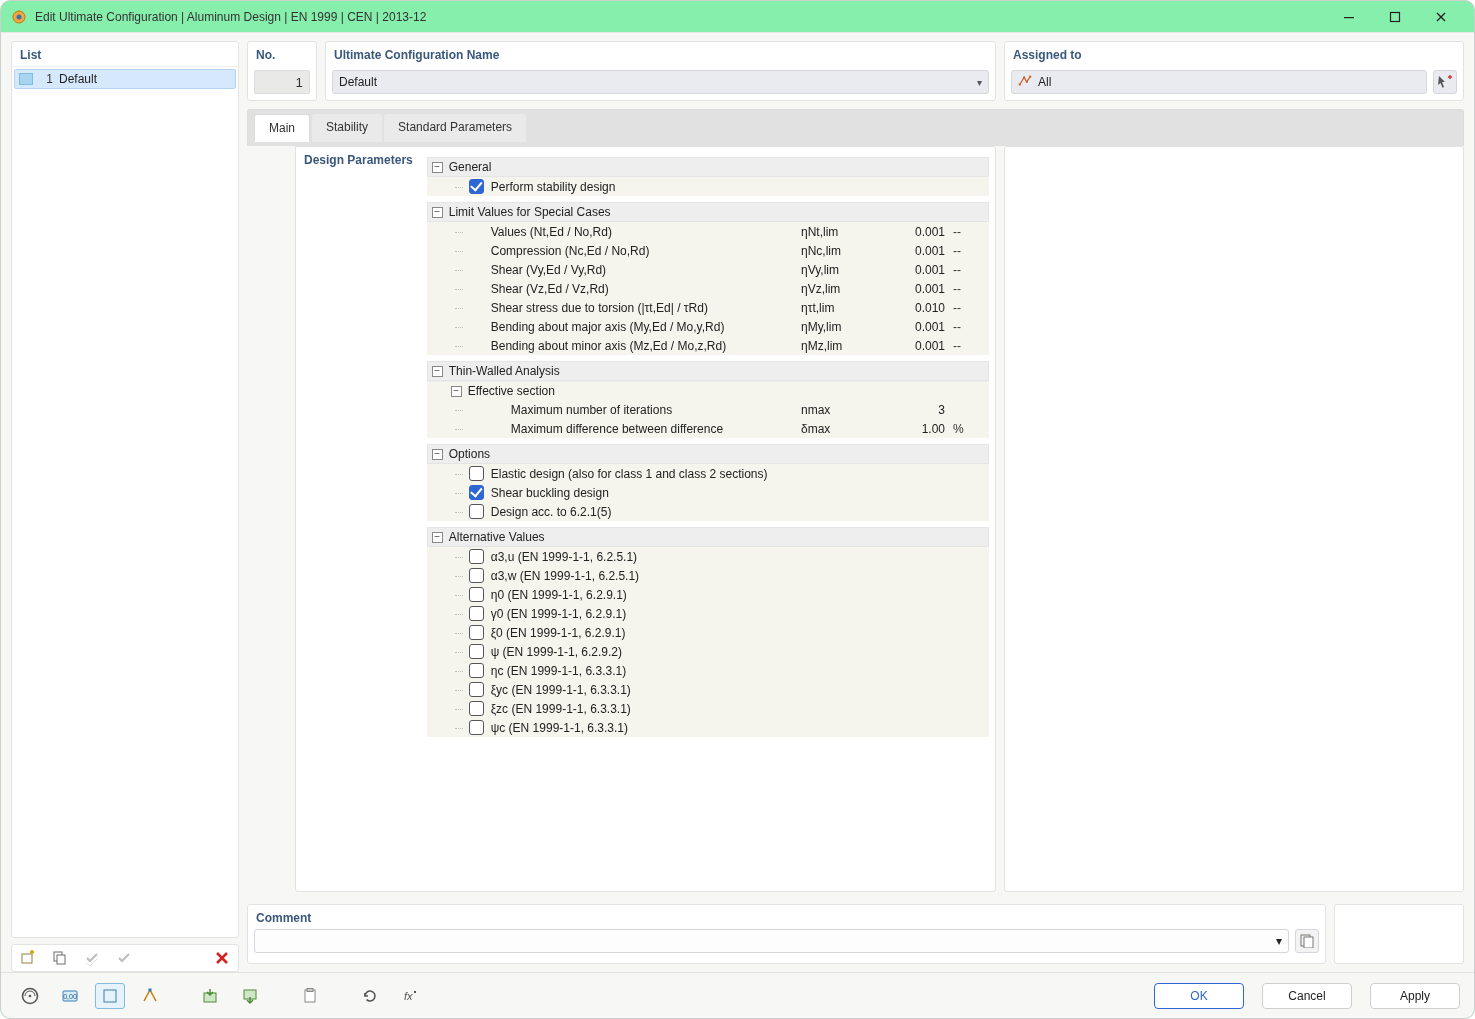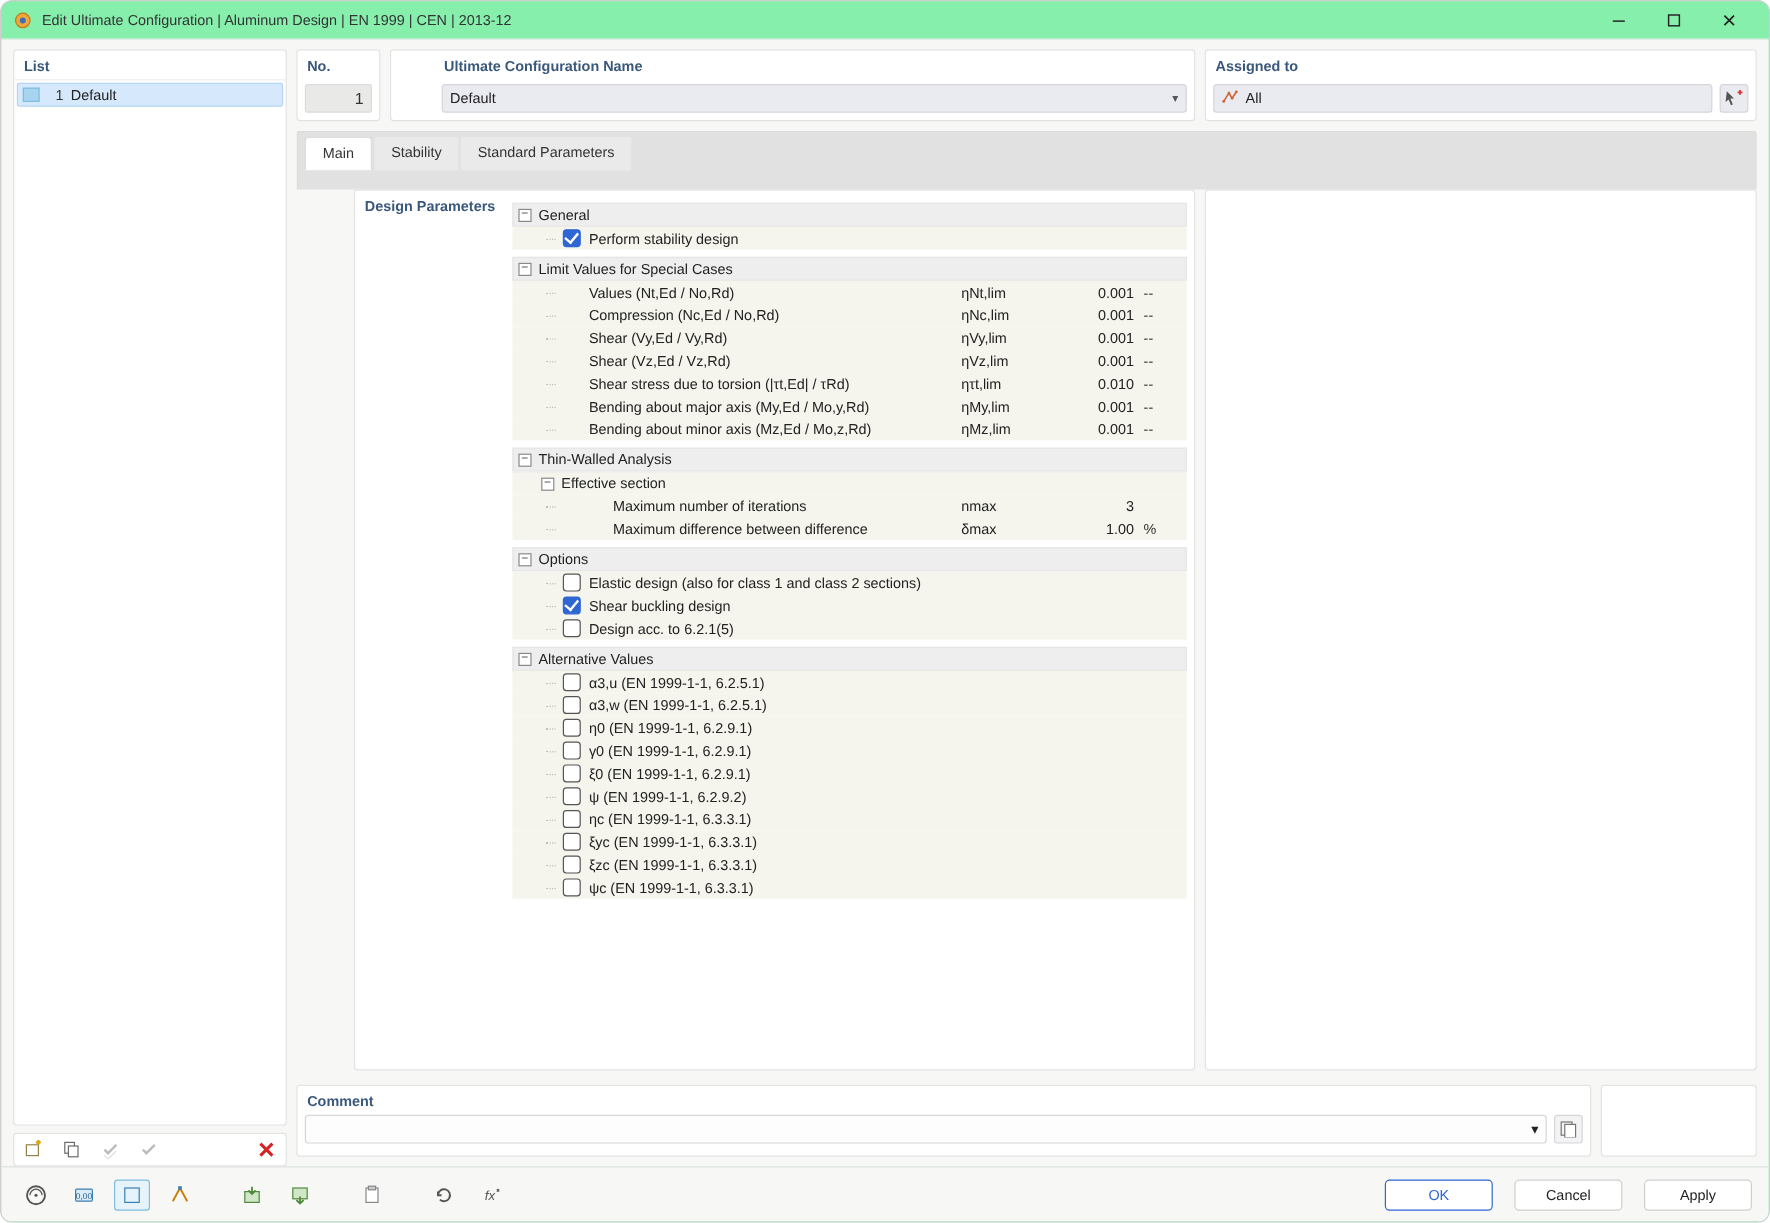--- a/index.html
+++ b/index.html
@@ -127,21 +127,21 @@
     display: flex;
     flex-direction: column;
     gap: 8px;
     min-width: 0;
   }
   .top-row {
     display: flex;
     gap: 8px;
   }
   .no-panel { width: 70px; }
-  .name-panel { flex: 1 1 auto; padding-left: 36px; }
+  .name-panel { flex: 1 1 auto; }
   .assigned-panel { width: 460px; }
   .field-row {
     display: flex; align-items: center;
     padding: 4px 6px 6px 6px;
     gap: 6px;
   }
   .no-input {
     width: 100%;
     height: 24px;
     background: #e9e9e7;
@@ -190,21 +190,21 @@
     display: flex;
     flex-direction: column;
     min-height: 0;
   }
   .tabstrip {
     display: flex;
     gap: 2px;
     background: #e1e1e1;
     border: 1px solid #dcdcdc;
     border-bottom: none;
-    padding: 4px 6px 16px 6px;
+    padding: 4px 6px 4px 6px;
     border-radius: 3px 3px 0 0;
   }
   .tab {
     padding: 6px 14px;
     background: #eaeaea;
     border-radius: 3px 3px 0 0;
     color: #333;
     font-size: 12px;
   }
   .tab.active {

